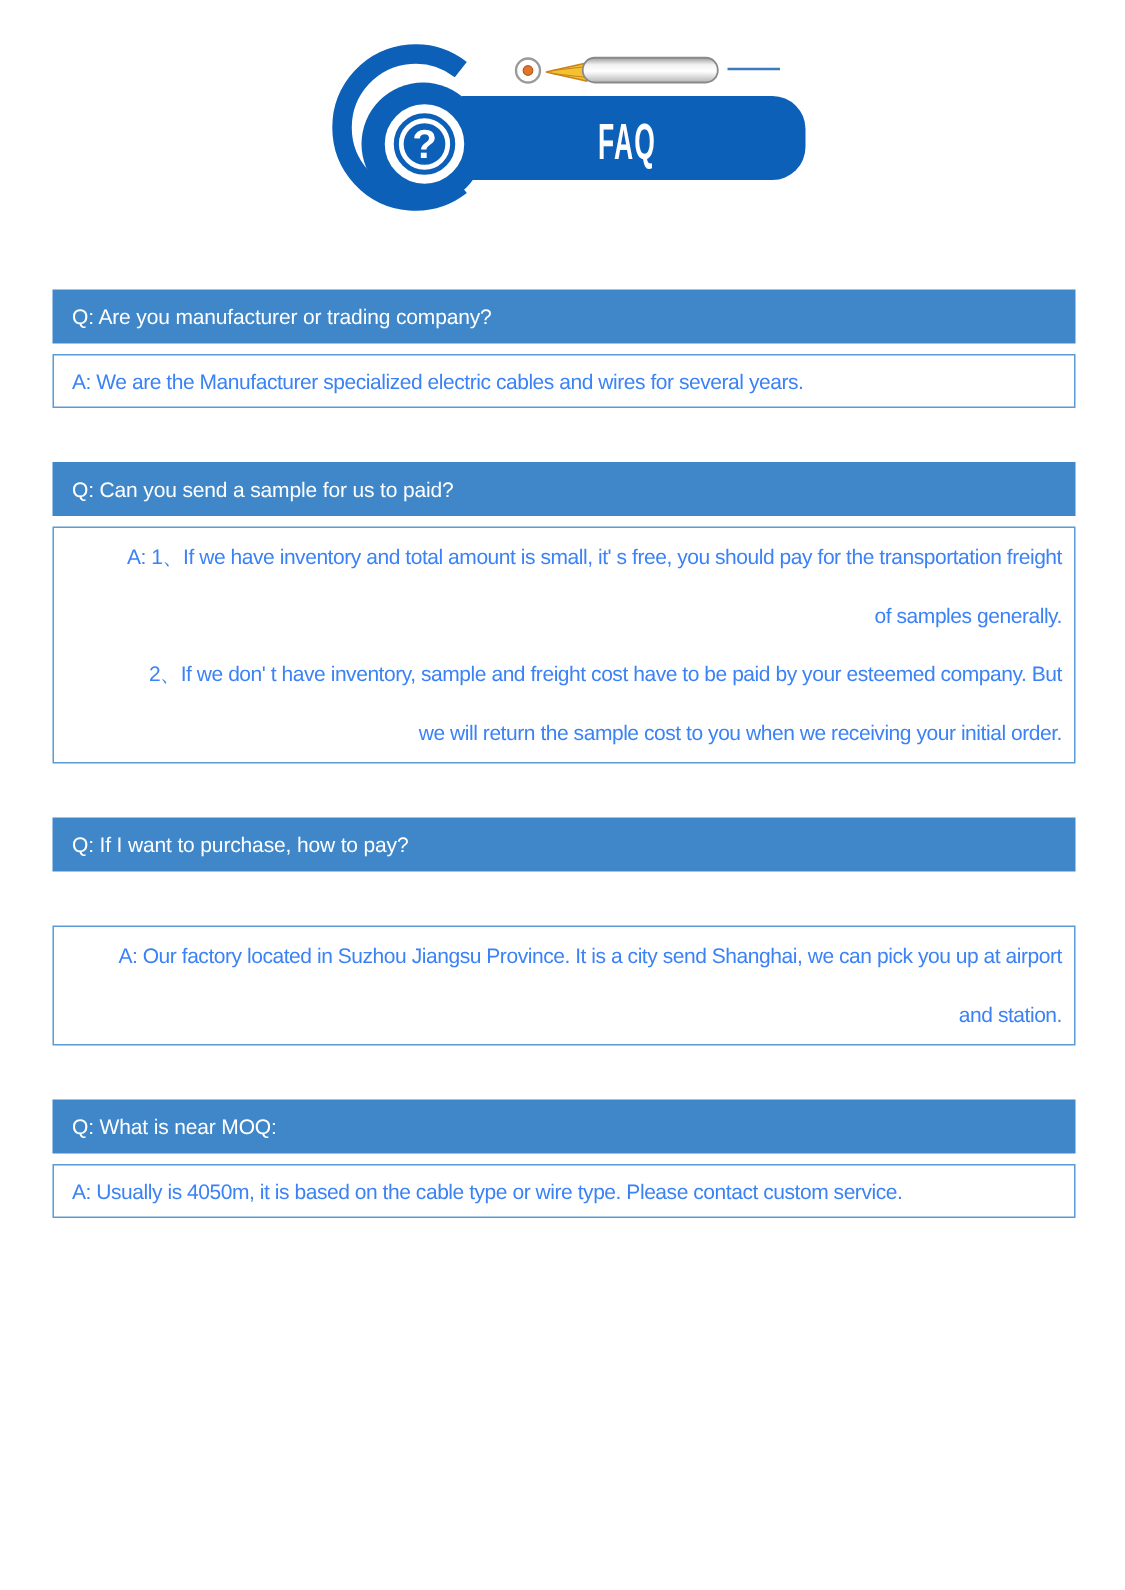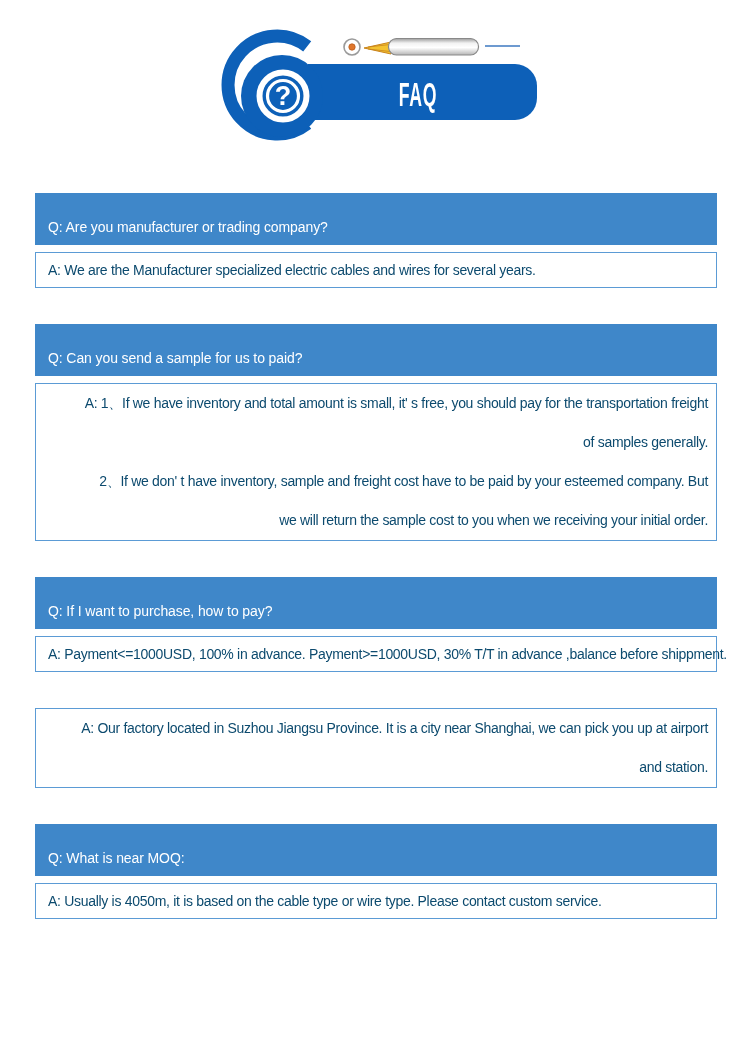--- a/index.html
+++ b/index.html
@@ -10,30 +10,30 @@
   .header svg { display:block; }
 
   .faq-block { margin:0 33px 36px 35px; }
 
   .qbar {
     height:36px;
     background:#3f87c9;
     color:#ffffff;
     display:flex;
     align-items:center;
-    padding:16px 10px 0 13px;
+    padding:0 10px 0 13px;
     font-size:14px;
     letter-spacing:-0.1px;
     margin-bottom:7px;
   }
 
   .abox {
     border:1px solid #5b9bd5;
     background:#ffffff;
-    color:#0c4a6e;
+    color:#3b82f6;
     font-size:14px;
     letter-spacing:-0.3px;
     padding:0 8px 0 29px;
     overflow:visible;
   }
   .atext { white-space:pre; text-indent:-17px; }
   .single .atext { line-height:34px; }
   .multi  .atext { line-height:39px;text-align:right; }
 </style>
 </head>
@@ -93,28 +93,25 @@
 2、If we don' t have inventory, sample and freight cost have to be paid by your esteemed company. But
 we will return the sample cost to you when we receiving your initial order.</div>
     </div>
   </div>
 
 
   <div class="faq-block">
     <div class="qbar">
       <span class="qtext">Q: If I want to purchase, how to pay?</span>
     </div>
-    <div class="abox single">
-      <div class="atext">A: Payment&lt;=1000USD, 100% in advance. Payment&gt;=1000USD, 30% T/T in advance ,balance before shippment.</div>
-    </div>
   </div>
 
   <div class="faq-block">
     <div class="abox multi">
-      <div class="atext">A: Our factory located in Suzhou Jiangsu Province. It is a city near Shanghai, we can pick you up at airport
+      <div class="atext">A: Our factory located in Suzhou Jiangsu Province. It is a city send Shanghai, we can pick you up at airport
 and station.</div>
     </div>
   </div>
 
   <div class="faq-block">
     <div class="qbar">
       <span class="qtext">Q: What is near MOQ:</span>
     </div>
     <div class="abox single">
       <div class="atext">A: Usually is 4050m, it is based on the cable type or wire type. Please contact custom service.</div>

